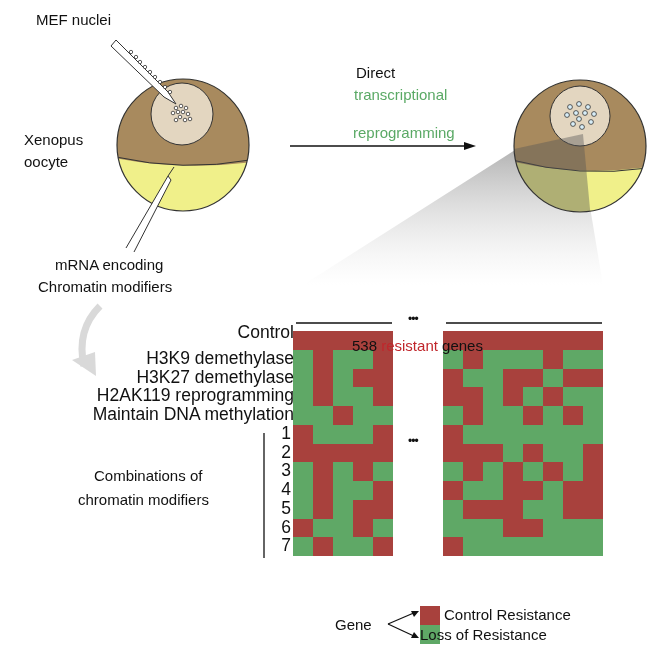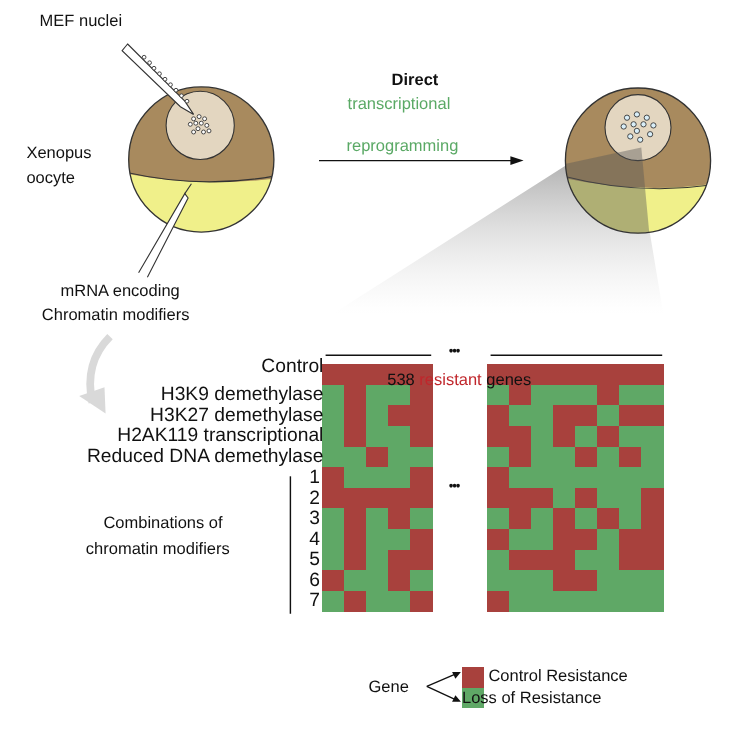--- a/index.html
+++ b/index.html
@@ -2,21 +2,21 @@
 <html><head>
 <meta charset="utf-8">
 <style>
   html, body { margin: 0; padding: 0; background: #ffffff; }
   body { width: 664px; height: 664px; position: relative; overflow: hidden;
          font-family: "Liberation Sans", sans-serif; color: #111; }
   .abs { position: absolute; }
   .lbl { position: absolute; font-size: 15px; line-height: 19px; white-space: nowrap; }
   .rlabel { position: absolute; right: 370px; font-size: 17.5px; line-height: 18.75px; white-space: nowrap; text-align: right; }
   .numlabel { position: absolute; left: 279px; font-size: 17.5px; line-height: 18.75px; width: 14px; text-align: center; }
-  .green-text { color: #5aa965; }
+  .green-text { color: #5aa965; margin-left: 38px; }
   .red-text { color: #c0262b; }
   svg { position: absolute; left: 0; top: 0; }
   .cell { shape-rendering: crispEdges; }
 </style>
 </head>
 <body>
 
 <svg width="664" height="664" viewBox="0 0 664 664">
   <defs>
     <linearGradient id="coneGrad" x1="0" y1="0" x2="0" y2="1">
@@ -285,38 +285,38 @@
   <rect id="legend-maintain-swatch" class="cell" x="420" y="606" width="20" height="19" fill="#a8413d"></rect>
   <rect id="legend-loss-swatch" class="cell" x="420" y="625" width="20" height="19" fill="#5fa866"></rect>
 </svg>
 
 <div class="lbl" style="left:36px; top:10px;">MEF nuclei</div>
 <div class="lbl" style="left:24px; top:130px;">Xenopus</div>
 <div class="lbl" style="left:24px; top:152px;">oocyte</div>
 <div class="lbl" style="left:55px; top:255px;">mRNA encoding</div>
 <div class="lbl" style="left:38px; top:277px;">Chromatin modifiers</div>
 
-<div class="lbl" style="left:356px; top:63px;font-weight:bold;">Direct</div>
+<div class="lbl" style="left:356px; top:63px;">Direct</div>
 <div class="lbl green-text" style="left:316px; top:85px;">transcriptional</div>
 <div class="lbl green-text" style="left:315px; top:123px;">reprogramming</div>
 
 <div class="lbl" style="left:352px; top:292px;margin-top:44px;">
   <span>538</span>
   <span class="red-text">resistant</span>
   <span>genes</span>
 </div>
 <div class="abs" style="left:408px; top:312px; font-size:12px; letter-spacing:-1px;">•••</div>
 <div class="abs" style="left:408px; top:434px; font-size:12px; letter-spacing:-1px;">•••</div>
 
 <div id="row-labels">
     <div class="rlabel" style="top: 323px; text-align: right;">Control</div>
     <div class="rlabel" style="top: 348.75px;">H3K9 demethylase</div>
     <div class="rlabel" style="top: 367.5px;">H3K27 demethylase</div>
-    <div class="rlabel" style="top: 386.25px;">H2AK119 transcriptional</div>
-    <div class="rlabel" style="top: 405px;">Reduced DNA demethylase</div>
+    <div class="rlabel" style="top: 386.25px;">H2AK119 reprogramming</div>
+    <div class="rlabel" style="top: 405px;">Maintain DNA methylation</div>
     <div class="numlabel" style="top: 423.75px;">1</div>
     <div class="numlabel" style="top: 442.5px;">2</div>
     <div class="numlabel" style="top: 461.25px;">3</div>
     <div class="numlabel" style="top: 480px;">4</div>
     <div class="numlabel" style="top: 498.75px;">5</div>
     <div class="numlabel" style="top: 517.5px;">6</div>
     <div class="numlabel" style="top: 536.25px;">7</div>
   </div>
 
 <div class="lbl" style="left:94px; top:466px;">Combinations of</div>

